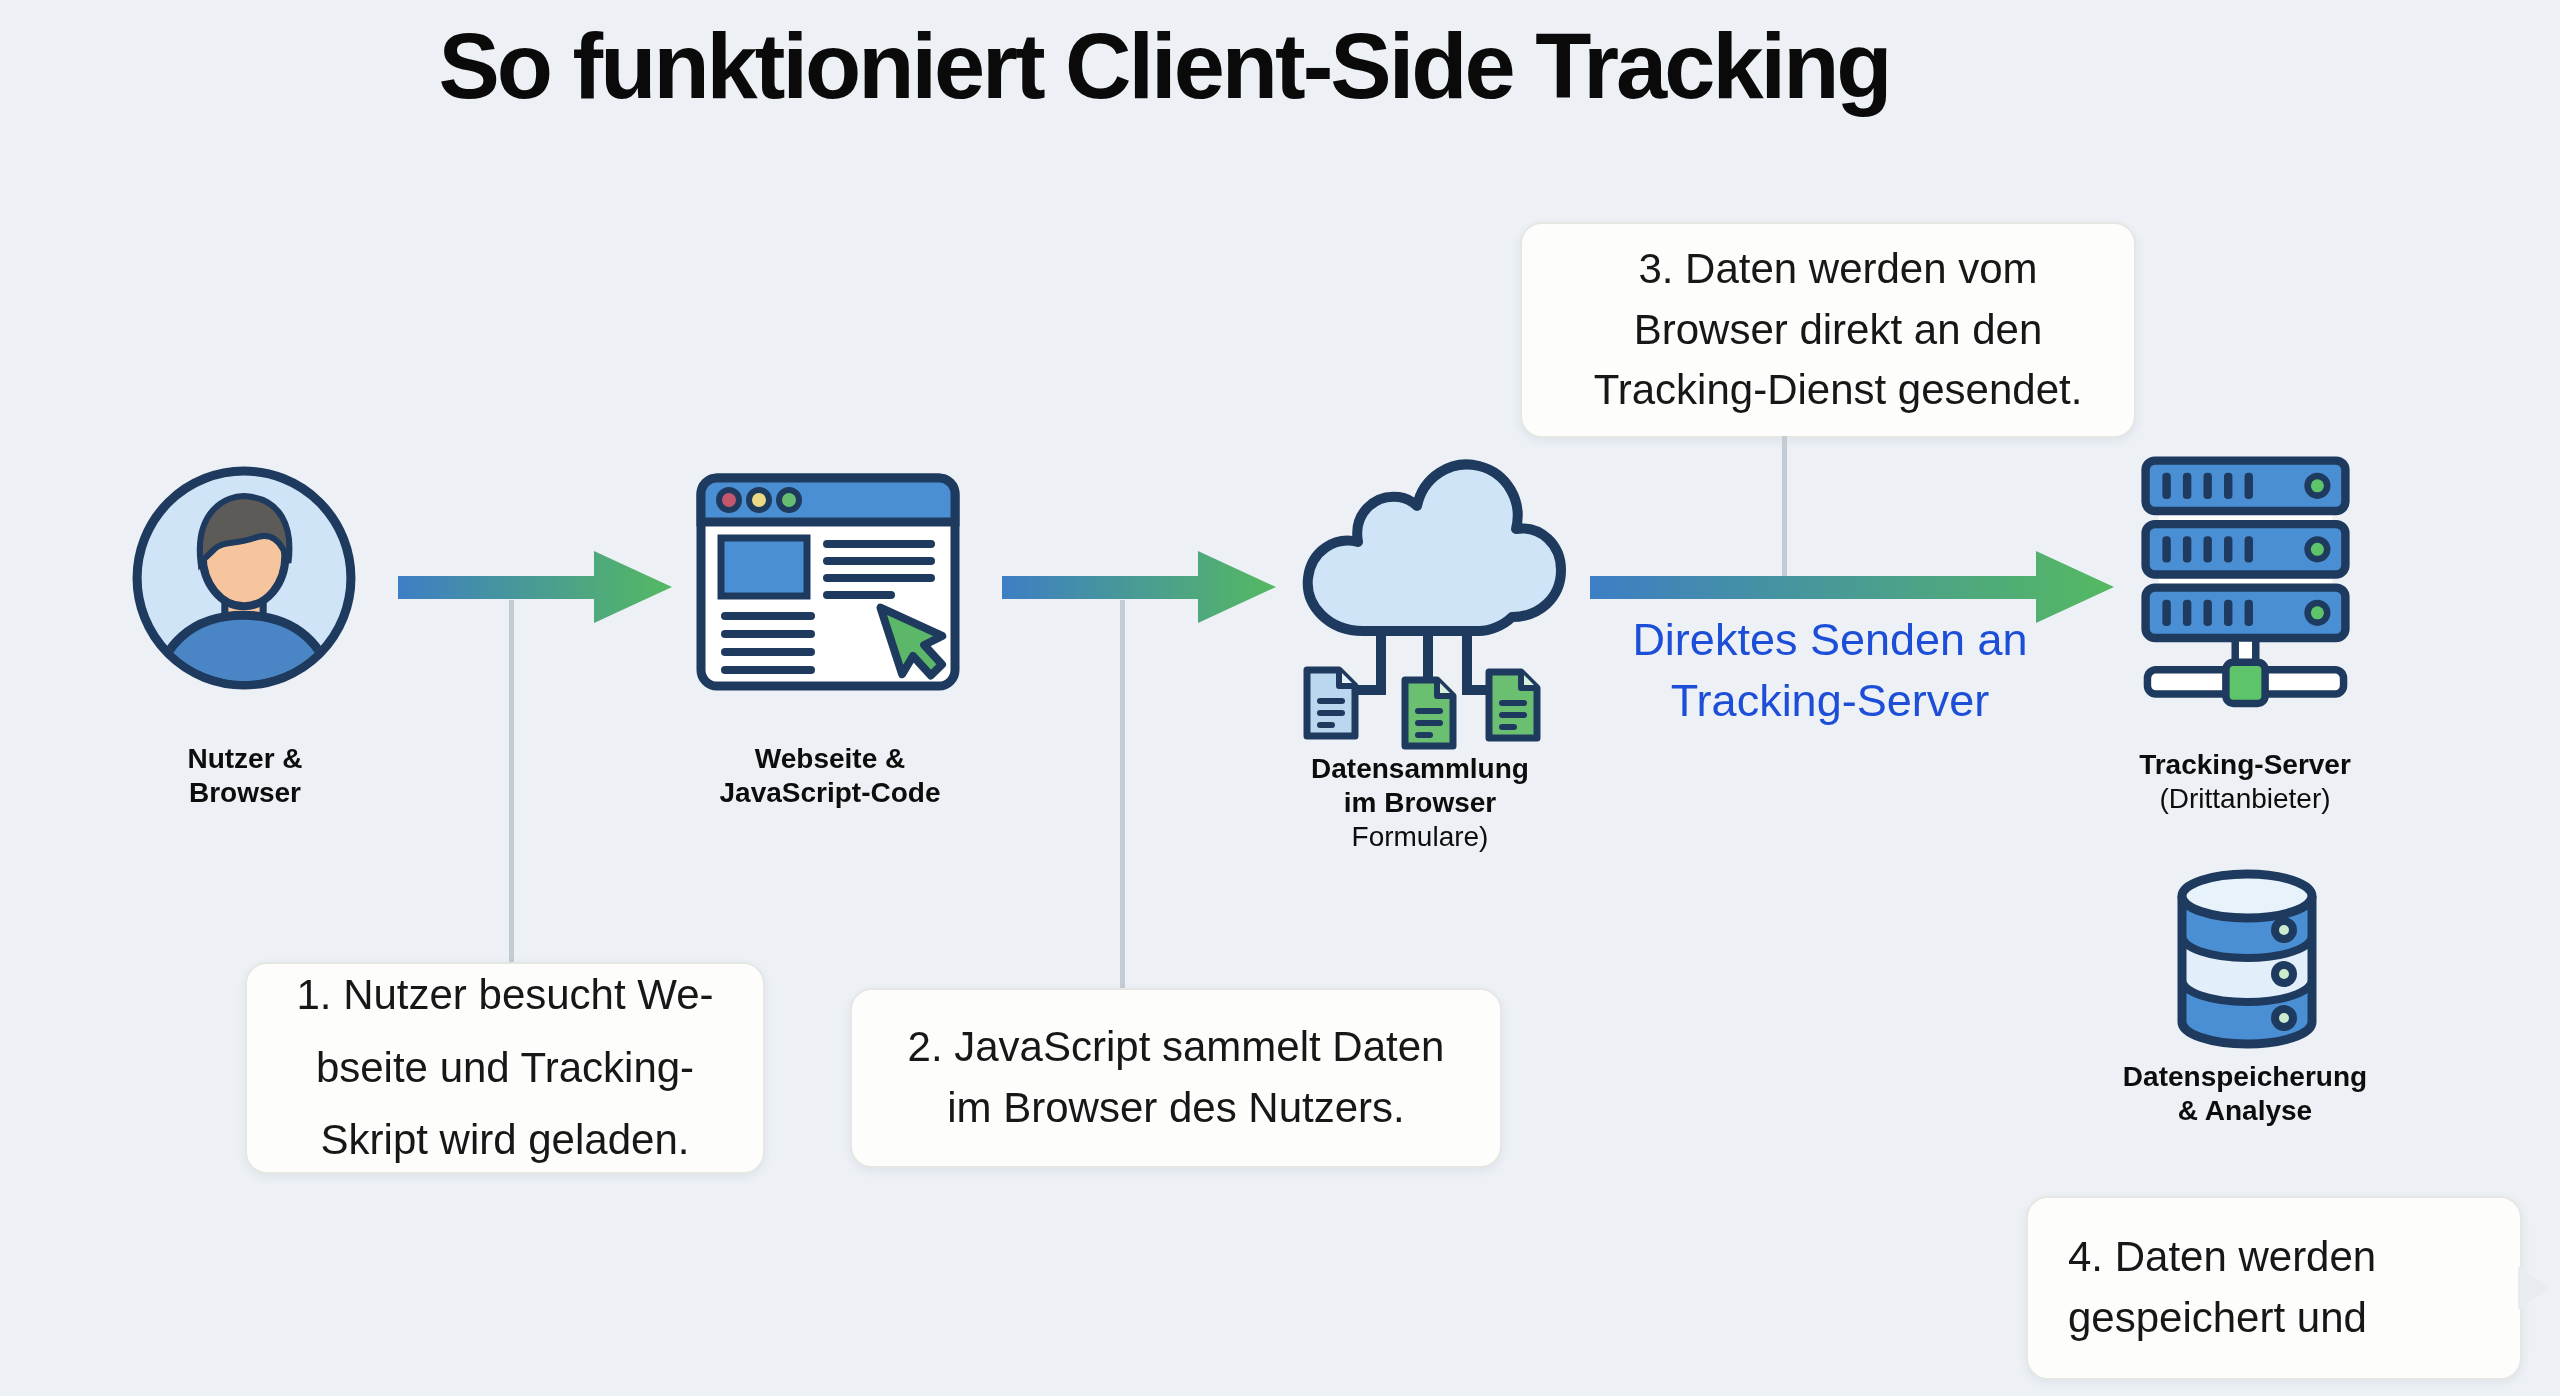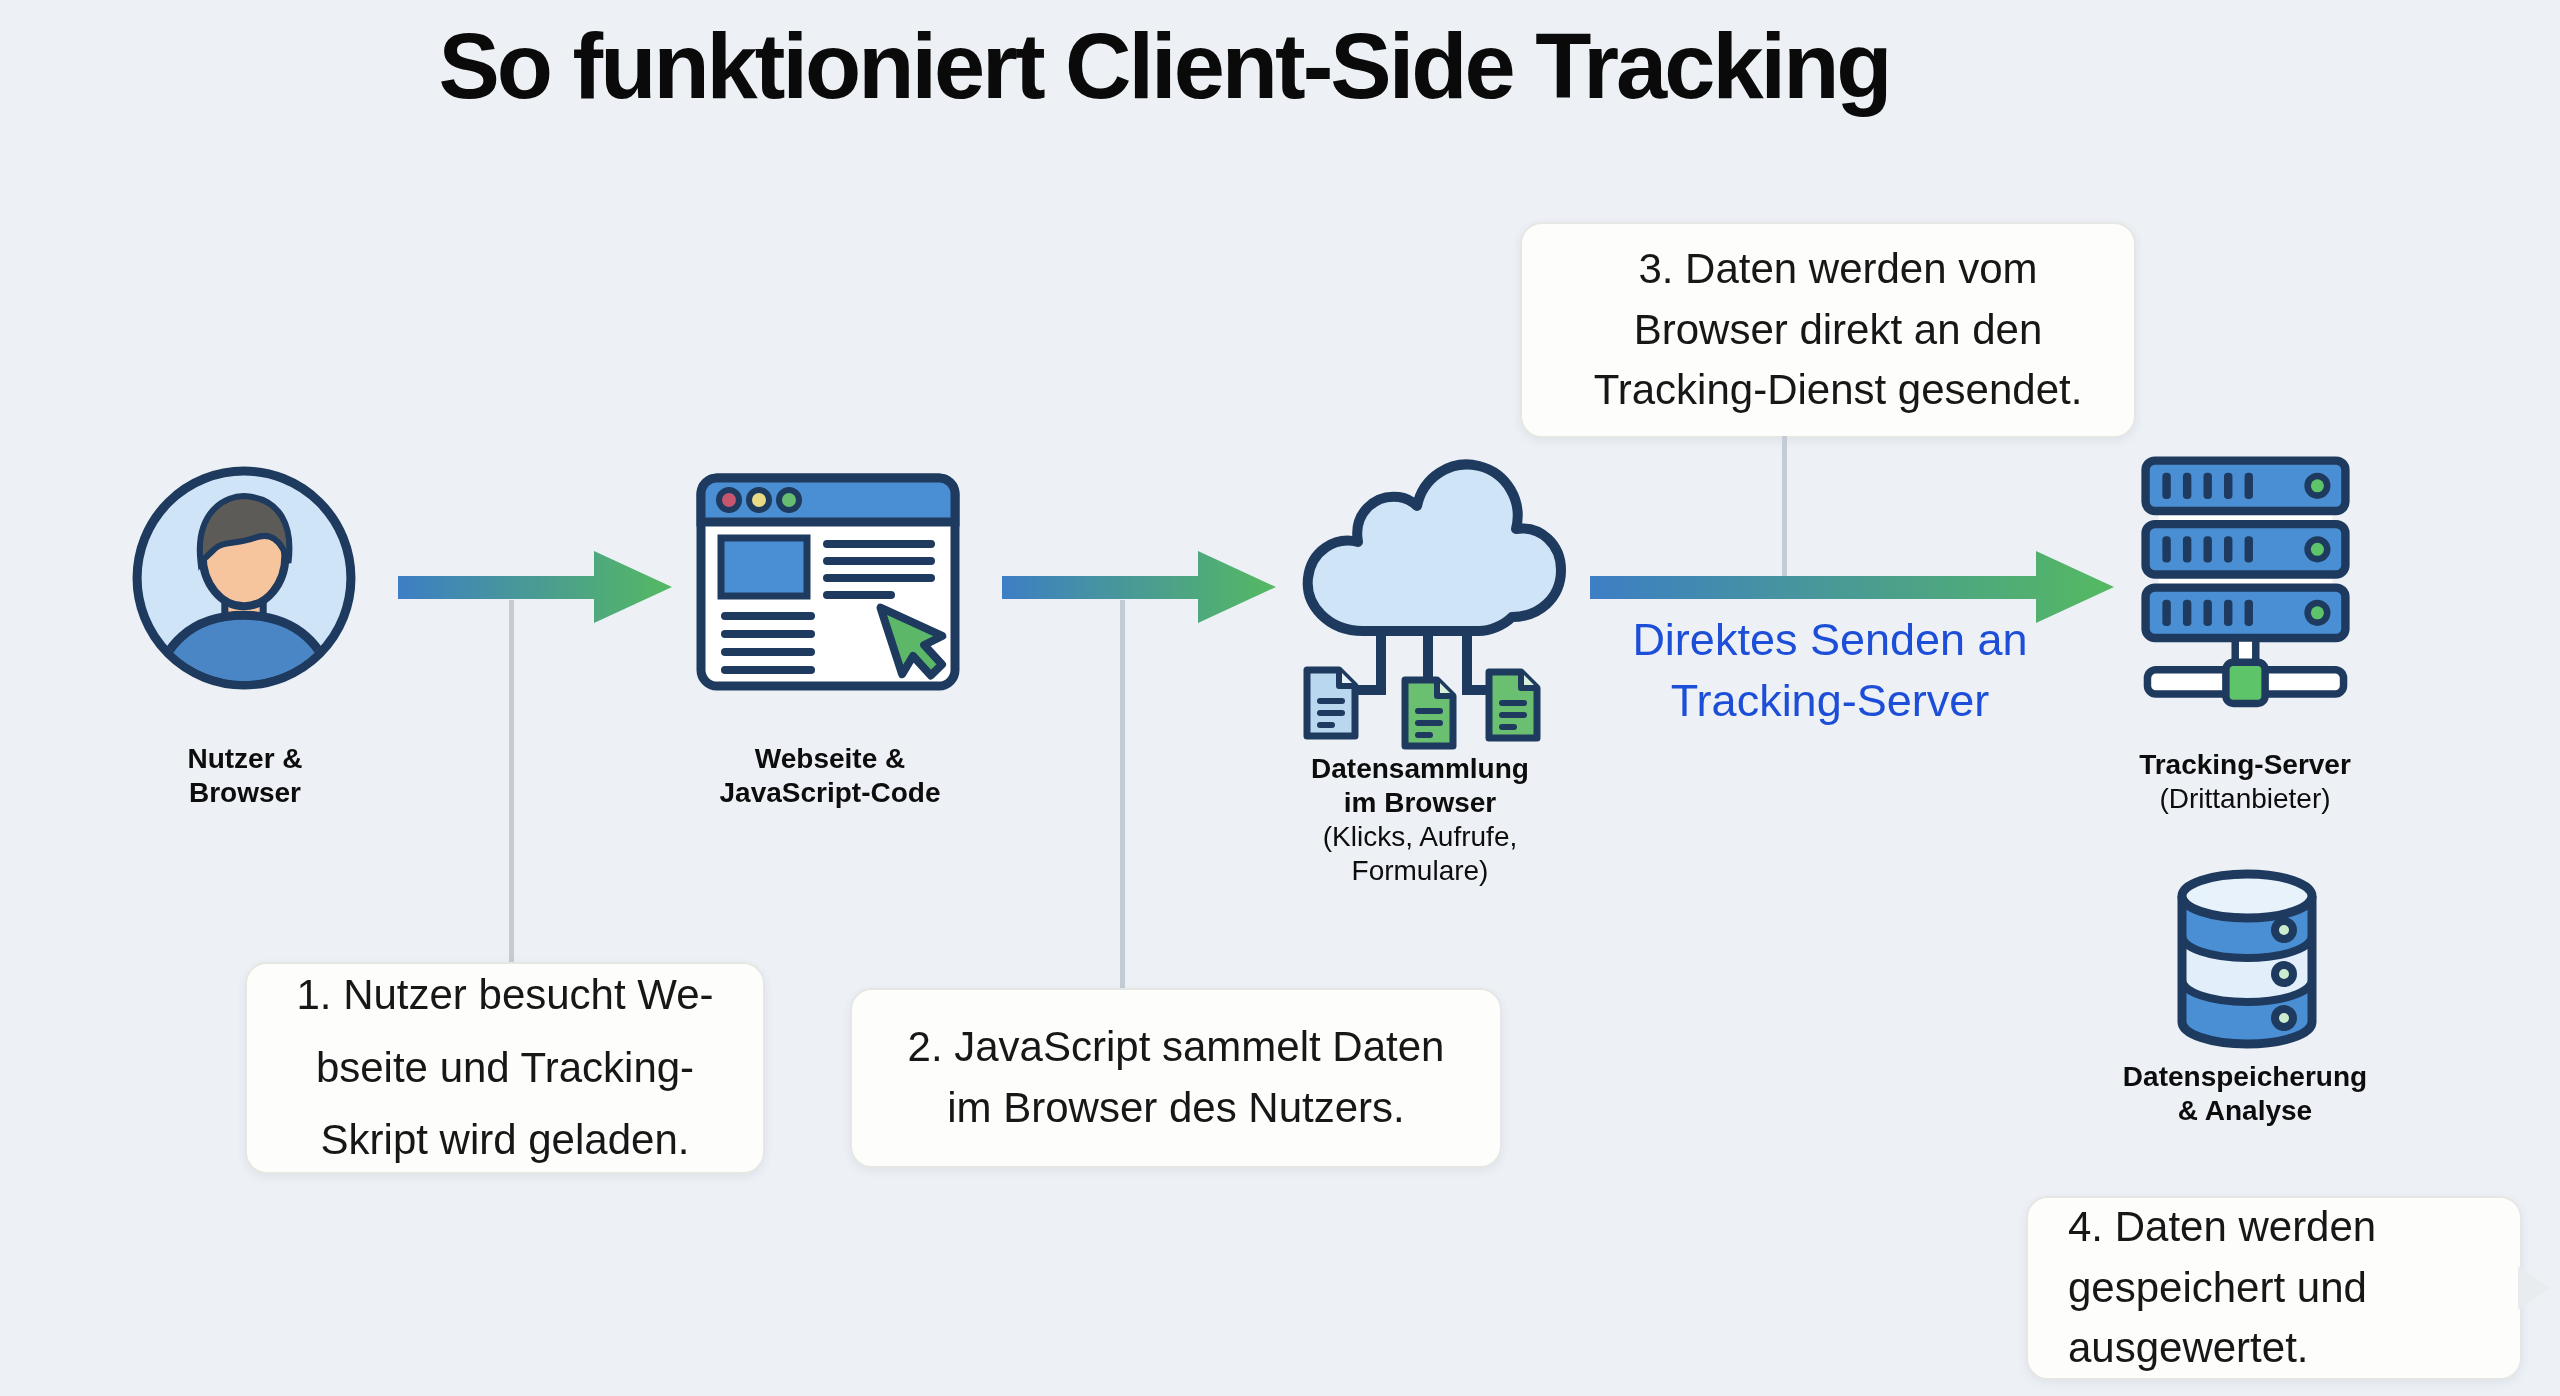--- a/index.html
+++ b/index.html
@@ -129,21 +129,20 @@
       <path d="M206,224 h32 l16,16 v50 h-48 z" fill="#6abf70" stroke="#1e3a5e" stroke-width="7" stroke-linejoin="round"></path>
       <path d="M238,224 v16 h16" fill="#d8efda" stroke="#1e3a5e" stroke-width="6" stroke-linejoin="round"></path>
       <rect x="216" y="252" width="28" height="6" rx="3" fill="#1e3a5e"></rect>
       <rect x="216" y="264" width="28" height="6" rx="3" fill="#1e3a5e"></rect>
       <rect x="216" y="276" width="18" height="6" rx="3" fill="#1e3a5e"></rect>
     </g>
   </svg>
   <div class="abs nodelabel" style="left:1230px;top:752px;width:380px;">
     <div class="b">Datensammlung</div>
     <div class="b">im Browser</div>
-    <div class="r">(Klicks, Aufrufe,</div>
     <div class="r">Formulare)</div>
   </div>
 
   <div class="abs callout" style="left:1520px;top:222px;width:592px;height:212px;padding-left:20px;">
     <div>3. Daten werden vom</div>
     <div>Browser direkt an den</div>
     <div>Tracking-Dienst gesendet.</div>
   </div>
   <div class="abs vline" style="left:1782px;top:436px;height:140px;"></div>
 
@@ -226,17 +225,16 @@
   </div>
 
   <div class="abs callout" style="left:850px;top:988px;width:648px;height:176px;">
     <div>2. JavaScript sammelt Daten</div>
     <div>im Browser des Nutzers.</div>
   </div>
 
   <div class="abs callout left" style="left:2026px;top:1196px;width:452px;height:180px;">
     <div>4. Daten werden</div>
     <div>gespeichert und</div>
-    <div>ausgewertet.</div>
     <div class="tail"></div>
   </div>
 
 </div>
 
 </body></html>

